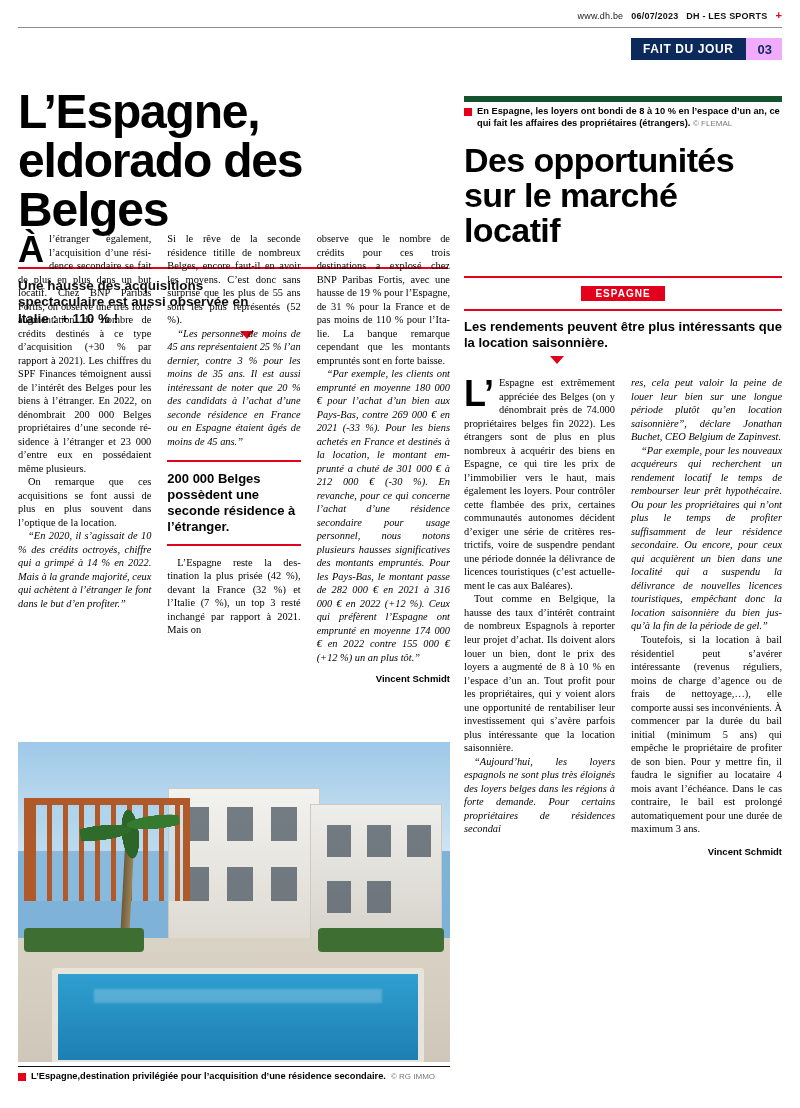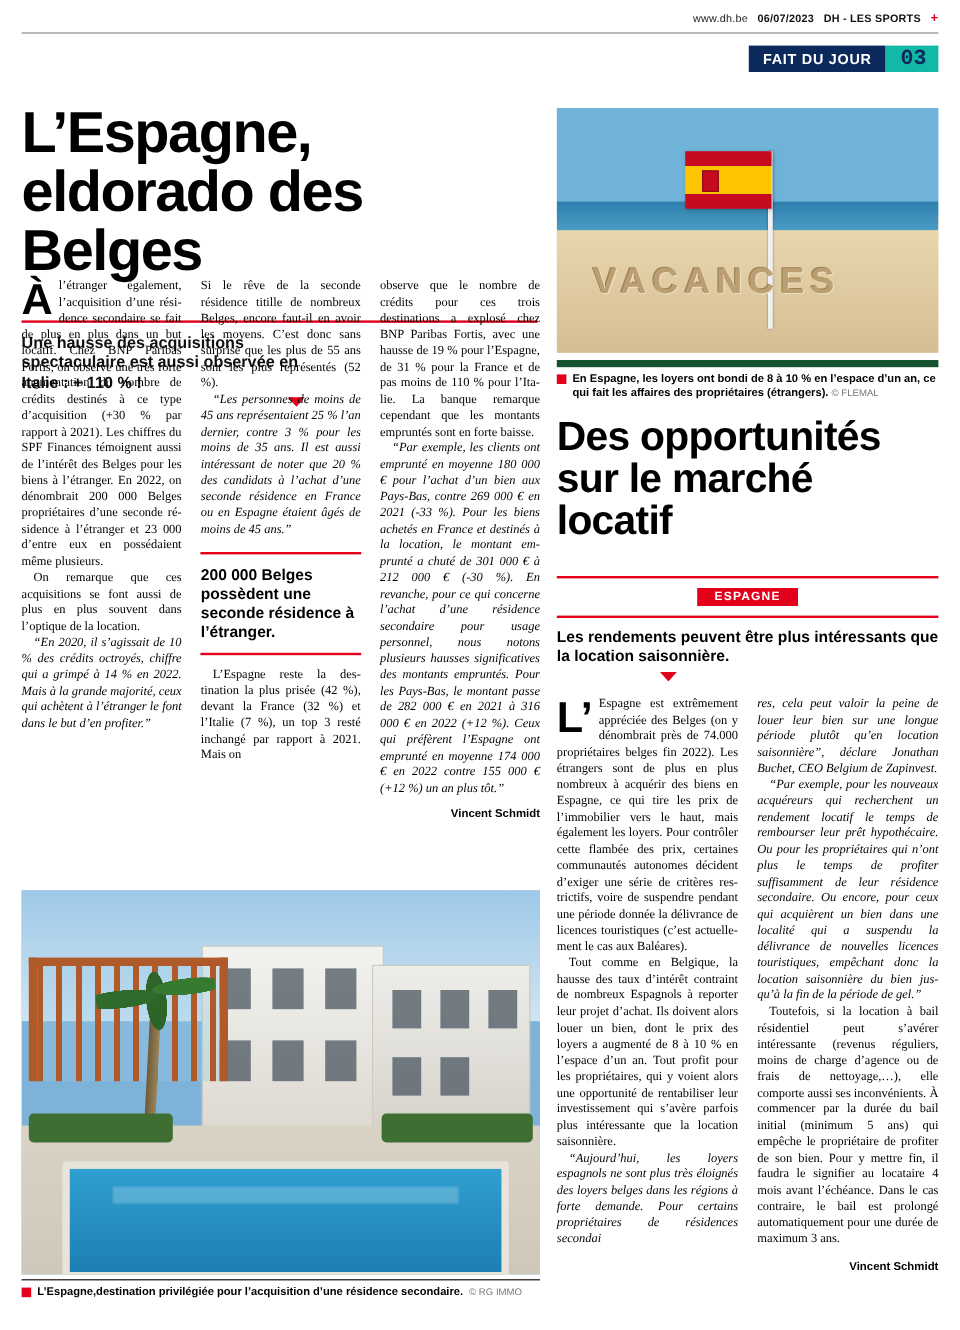--- a/index.html
+++ b/index.html
@@ -59,25 +59,25 @@
     color: #ffffff;
     font-family: "Liberation Sans", sans-serif;
     font-weight: bold;
     font-size: 12px;
     letter-spacing: 0.6px;
     padding: 0 12px;
     display: flex;
     align-items: center;
   }
   .section-page {
-    background: #14b8a6;
+    background: #f0abfc;
     color: #0b2a5b;
-    font-family: Liberation Mono, monospace;
-    font-weight: bold;
-    font-size: 18px;
+    font-family: Liberation Sans, sans-serif;
+    font-weight: bold;
+    font-size: 13px;
     padding: 0 10px 0 12px;
     display: flex;
     align-items: center;
   }
 
   
   .headline {
     margin-top: 28px;
     width: 430px;
     font-family: "Liberation Sans", sans-serif;
@@ -451,29 +451,20 @@
     <div class="pool"></div>
   </div>
   <div class="caption-bar">
     <span class="redsq"></span>
     <span>L’Espagne,destination privilégiée pour l’acquisition d’une résidence secondaire.</span>
     <span class="credit">© RG IMMO</span>
   </div>
 
   <div class="rail">
 
-    <div class="photo-top">
-      <div class="sea"></div>
-      <div class="sand"></div>
-      <div class="flagpole"></div>
-      <div class="flag">
-        <div class="crest"></div>
-      </div>
-      <div class="sandword">VACANCES</div>
-    </div>
 
     <div class="cap2">
       <span class="redsq"></span>
       <span>
         <span>En Espagne, les loyers ont bondi de 8 à 10 % en l’espace d’un an, ce qui fait les affaires des propriétaires (étrangers).</span>
         <span class="credit">© FLEMAL</span>
       </span>
     </div>
 
     <h2 class="subhead">

